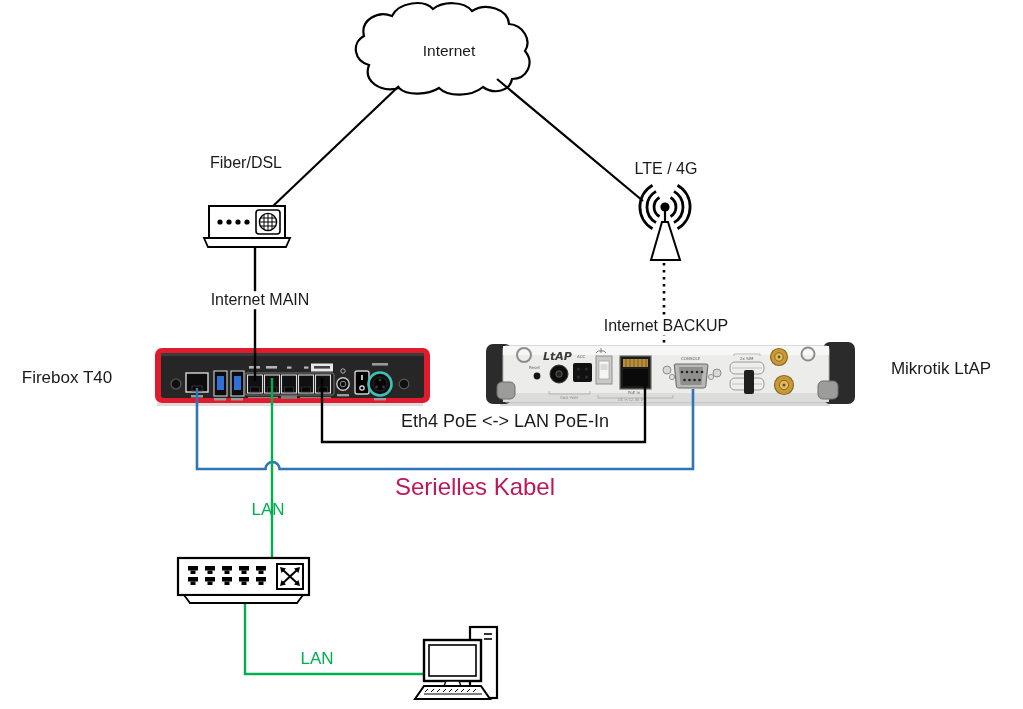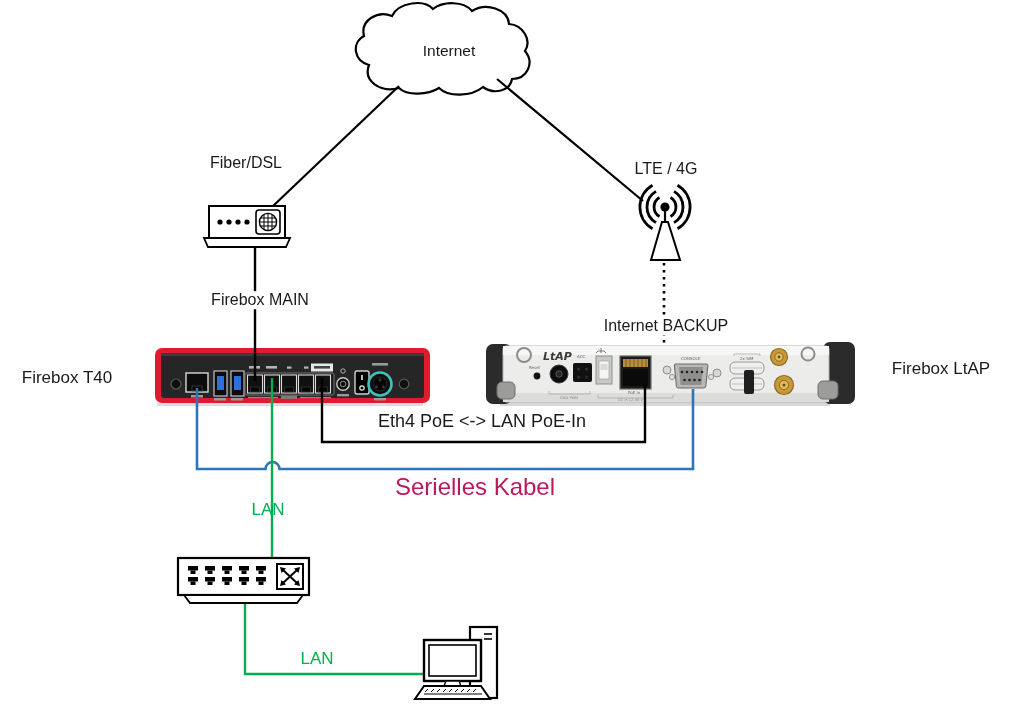--- a/index.html
+++ b/index.html
@@ -302,29 +302,29 @@
     </g>
   </g>
 </svg>
 
 <div class="lbl" style="left:449px;top:51px;font-size:15.5px;">Internet</div>
 
 <div class="lbl" style="left:246px;top:163px;text-align:right;">Fiber/DSL</div>
 
 <div class="lbl" style="left:666px;top:169px;">LTE / 4G</div>
 
-<div class="lbl onLine" style="left:260px;top:300px;">Firebox MAIN</div>
+<div class="lbl onLine" style="left:260px;top:300px;">Internet MAIN</div>
 
 <div class="lbl onLine" style="left:666px;top:302px;margin-top:24px;">Internet BACKUP</div>
 
 <div class="lbl big" style="left:67px;top:378px;">Firebox T40</div>
 
-<div class="lbl big" style="left:941px;top:369px;">Firebox LtAP</div>
-
-<div class="lbl eth4" style="left:482px;top:422px;text-align:center;">Eth4 PoE &lt;-&gt; LAN PoE-In</div>
+<div class="lbl big" style="left:941px;top:369px;">Mikrotik LtAP</div>
+
+<div class="lbl eth4" style="left:505px;top:422px;text-align:center;">Eth4 PoE &lt;-&gt; LAN PoE-In</div>
 
 <div class="lbl blue" style="left:475px;top:487px;">Serielles Kabel</div>
 
 <div class="lbl green" style="left:246px;top:510px;">LAN</div>
 
 <div class="lbl green" style="left:295px;top:659px;">LAN</div>
 
 </div>
 
 </body></html>

